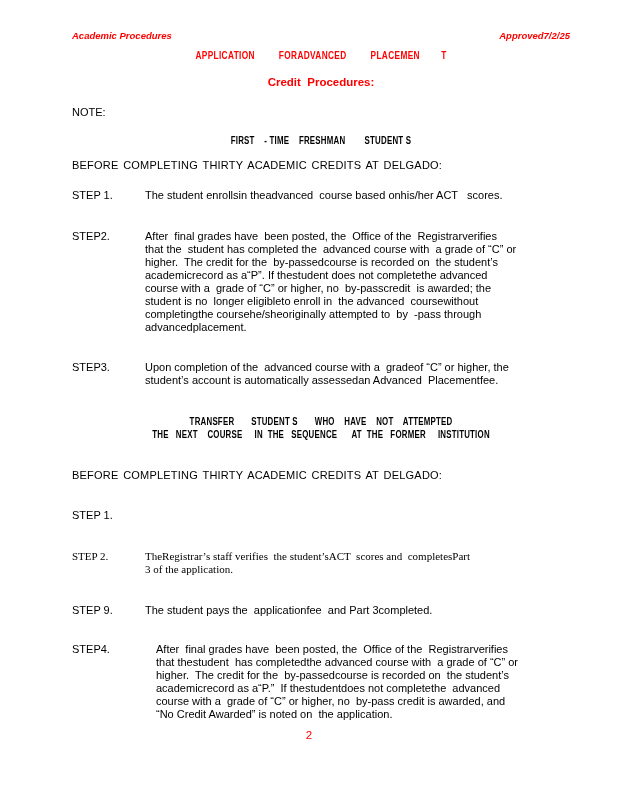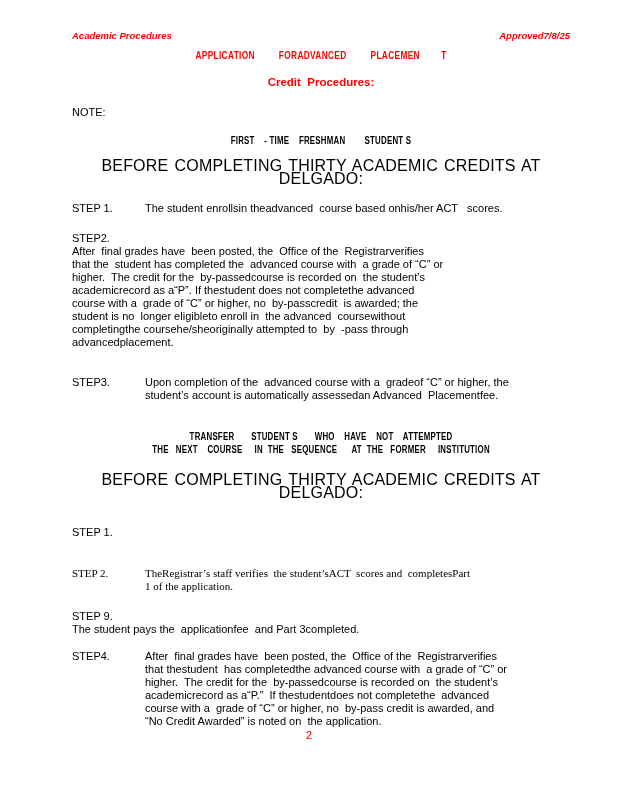--- a/index.html
+++ b/index.html
@@ -16,35 +16,35 @@
     transform:scaleX(0.72);transform-origin:50% 50%;letter-spacing:0.5px;
   }
   .doc-subtitle{margin-top:14px;text-align:center;color:#ff0000;font-weight:bold;font-size:11.5px;}
   .note-row{display:flex;margin-top:17px;gap:6px;}
   .col-label{width:73px;flex-shrink:0;}
   .col-text{width:425px;}
   .narrow-heading{
     margin-top:15px;text-align:center;font-weight:bold;font-size:10.5px;line-height:13px;
     transform:scaleX(0.75);transform-origin:50% 50%;letter-spacing:0.3px;
   }
-  .big-heading{margin-top:12px;text-align:center;font-size:16px;letter-spacing:0.2px;word-spacing:1.5px;}
+  .big-heading{margin-top:12px;font-size:11px;letter-spacing:0.2px;word-spacing:1.5px;}
   .step-row{display:flex;}
-  .mt17{margin-top:17px;} .mt15{margin-top:17px;flex-direction:column;} .mt18{margin-top:27px;}
-  .mt28{margin-top:28px;} .mt16{margin-top:28px;font-family:Liberation Serif, serif;} .mt14{margin-top:14px;}
+  .mt17{margin-top:17px;} .mt15{margin-top:28px;} .mt18{margin-top:27px;}
+  .mt28{margin-top:28px;} .mt16{margin-top:28px;font-family:Liberation Serif, serif;} .mt14{margin-top:26px;gap:11px;}
   a.doclink{color:#3333cc;text-decoration:underline;white-space:pre-wrap;}
   .page-num{position:absolute;top:729px;left:0;width:618px;text-align:center;color:#ff0000;font-size:11.5px;}
 </style>
 </head>
 <body>
 
 <div class="page">
 
   <div class="hdr-row">
     <span class="hdr-txt">Academic  Procedures</span>
-    <span class="hdr-txt">Approved7/8/25</span>
+    <span class="hdr-txt">Approved7/2/25</span>
   </div>
 
   <div class="doc-title pre">APPLICATION         FORADVANCED         PLACEMEN        T</div>
 
   <div class="doc-subtitle pre">Credit  Procedures:</div>
 
   <div class="note-row">
     <div class="col-label">NOTE:</div>
   </div>
 
@@ -80,21 +80,21 @@
 
   <div class="big-heading mt15">BEFORE COMPLETING THIRTY ACADEMIC  CREDITS AT DELGADO:</div>
 
   <div class="step-row mt18">
     <div class="col-label">STEP 1.</div>
   </div>
 
   <div class="step-row mt16">
     <div class="col-label">STEP 2.</div>
     <div class="col-text pre">TheRegistrar’s staff verifies  the student’sACT  scores and  completesPart
-1 of the application.</div>
+3 of the application.</div>
   </div>
 
   <div class="step-row mt15">
     <div class="col-label">STEP 9.</div>
     <div class="col-text pre">The student pays the  applicationfee  and Part 3completed.</div>
   </div>
 
   <div class="step-row mt14">
     <div class="col-label">STEP4.</div>
     <div class="col-text pre">After  final grades have  been posted, the  Office of the  Registrarverifies

